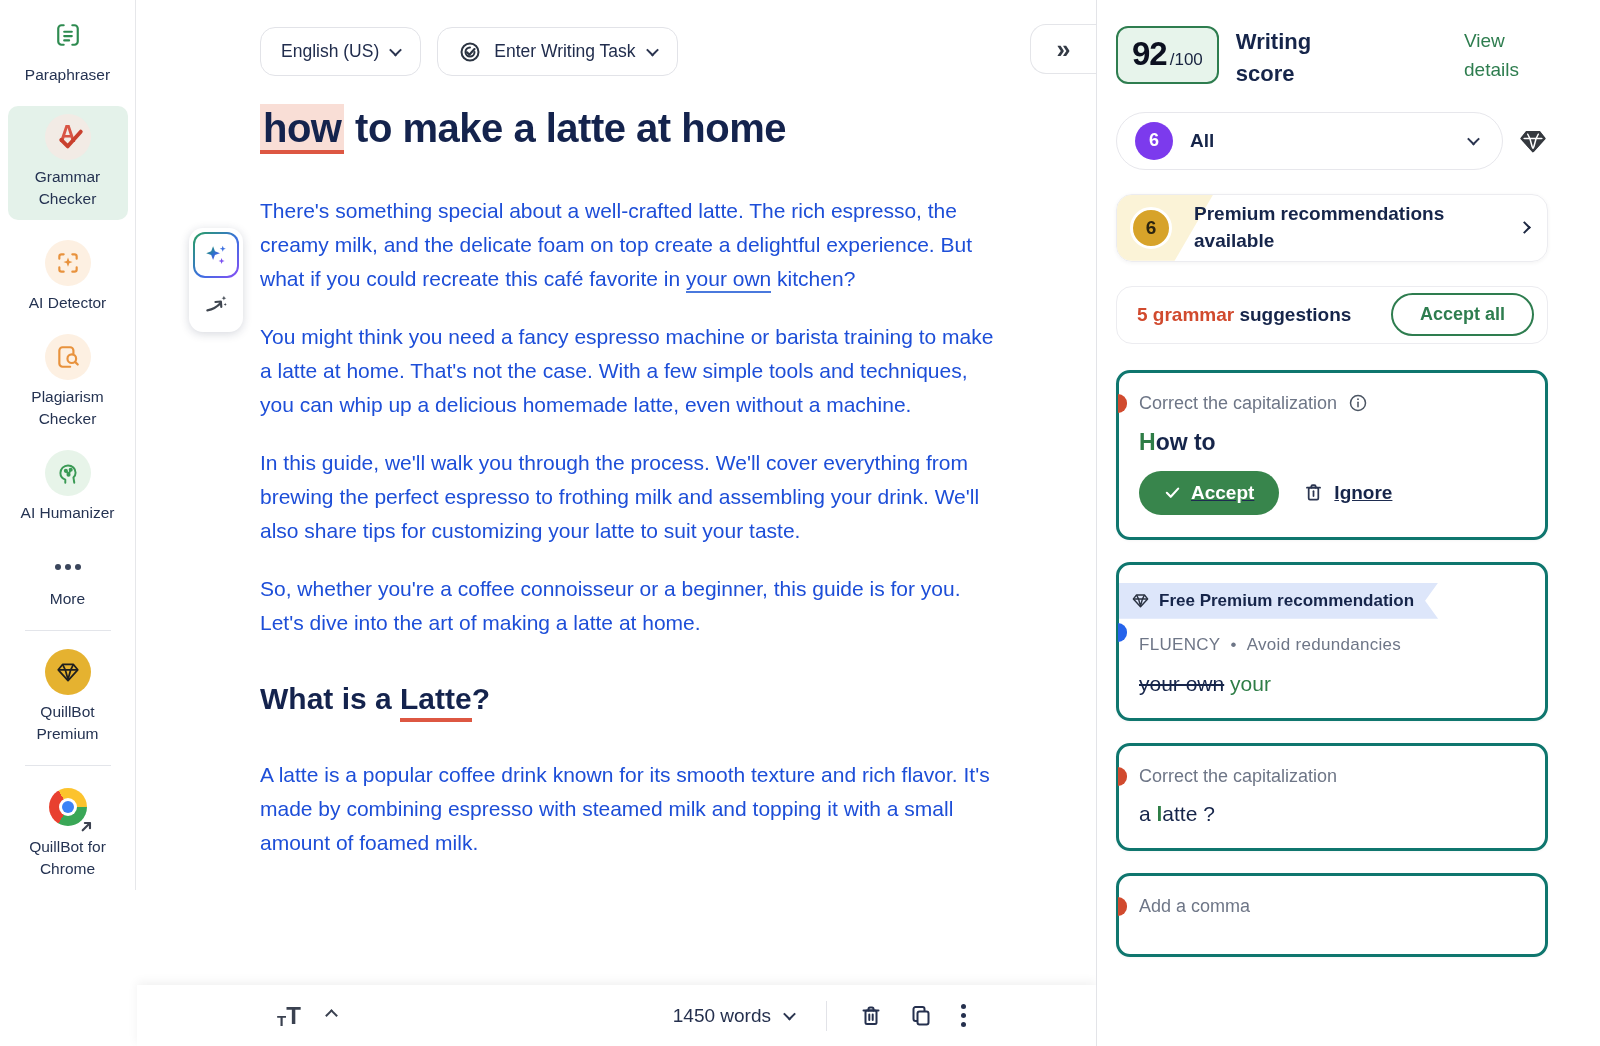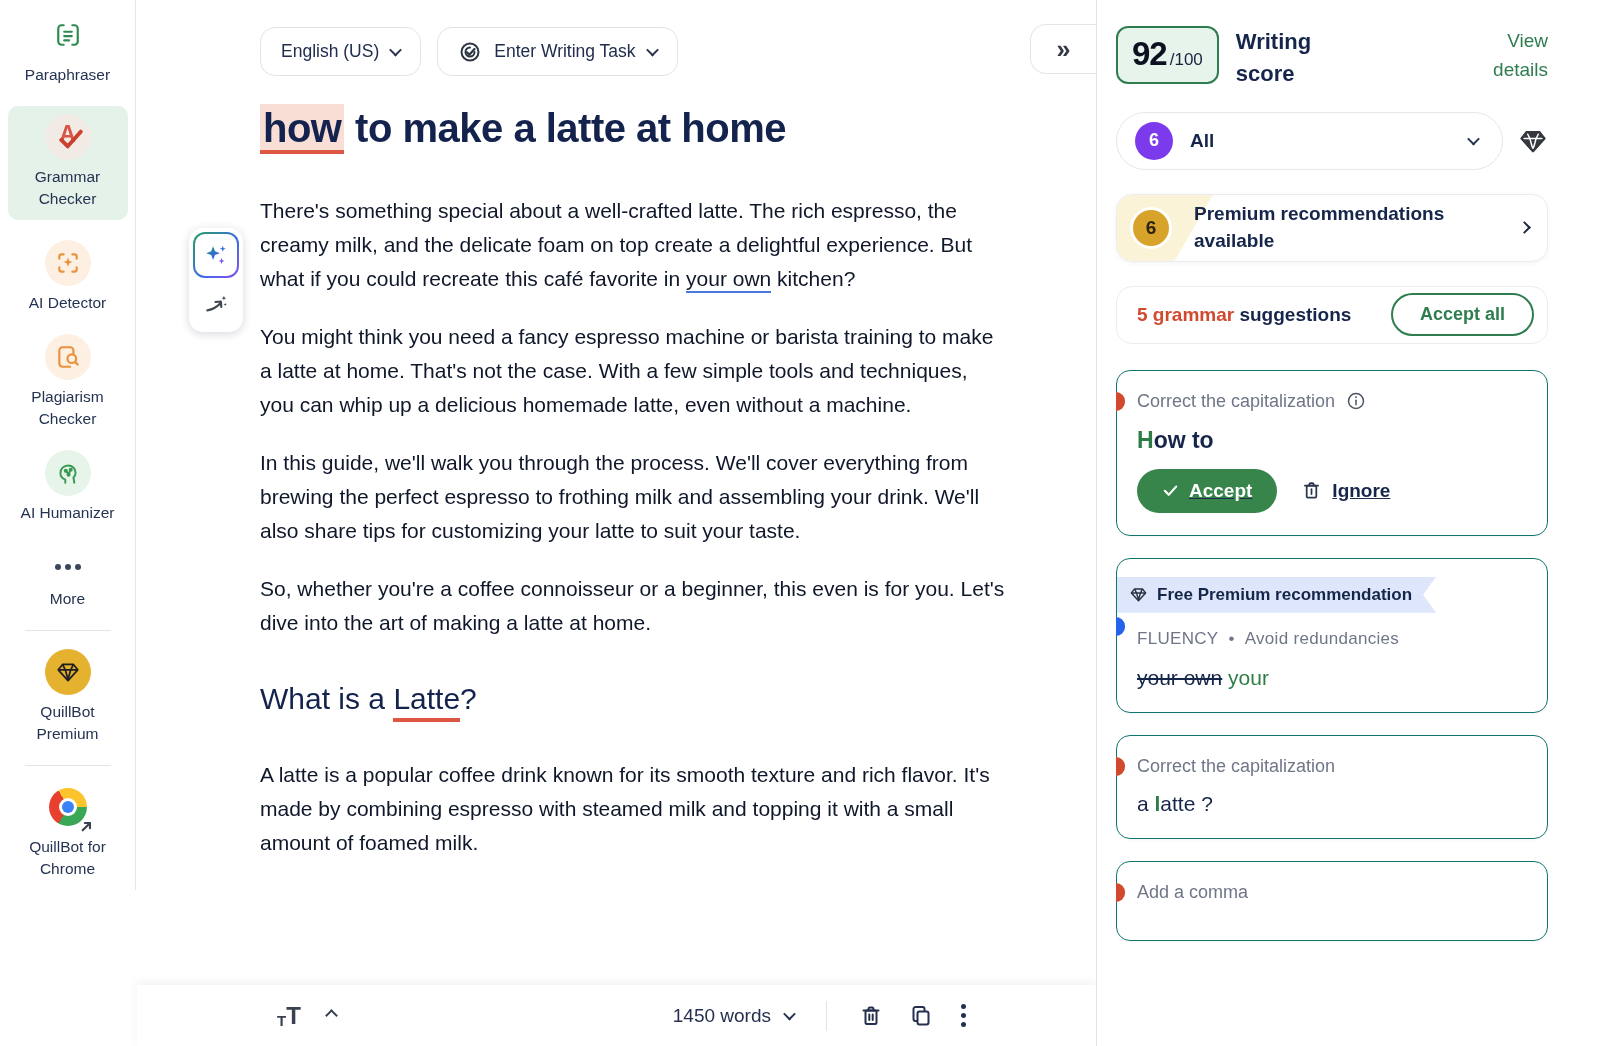--- a/index.html
+++ b/index.html
@@ -54,23 +54,23 @@
     border-bottom:2.3px solid #2b3550; }
   .chv-down { transform:rotate(45deg) translate(-1px,-1px); }
   .chv-up { transform:rotate(-135deg); }
   .chv-right { transform:rotate(-45deg); }
 
   
   .doc { margin:26px 85px 0 123px; }
   .doc-title { font-size:40px; font-weight:800; color:#14234d; line-height:52px;
     margin-bottom:40px; letter-spacing:-0.5px; }
   .hl-pink { background:#f9ded6; border-bottom:4px solid #dd5742; padding:2px 3px 0; cursor:pointer; }
-  .para { font-size:21px; line-height:34px; color:#0f172a; margin-bottom:24px; max-width:745px; }
+  .para { font-size:21px; line-height:34px; color:#1d4ed8; margin-bottom:24px; max-width:745px; }
   .u-blue { border-bottom:2.5px solid #4a79dd; padding-bottom:1px; cursor:pointer; }
-  .h2 { font-size:30px; font-weight:400; color:#14234d; margin:42px 0 42px; }
+  .h2 { font-size:30px; font-weight:700; color:#14234d; margin:42px 0 42px; }
   .u-red { border-bottom:4px solid #dd5742; padding-bottom:3px; cursor:pointer; }
 
   
   .ai-float { position:absolute; left:52px; top:228px; width:54px; background:#fff;
     border-radius:14px; box-shadow:0 2px 10px rgba(30,40,70,.18); display:flex;
     flex-direction:column; align-items:center; padding:4px 0; gap:4px; }
   .grad-btn { padding:2px; border-radius:12px;
     background:linear-gradient(135deg,#27a05c,#3b6fe0 55%,#8a4df5); cursor:pointer; }
   .grad-btn .inner { width:42px; height:42px; background:#fff; border-radius:10px;
     display:flex; align-items:center; justify-content:center; }
@@ -90,21 +90,21 @@
   .kebab { display:flex; flex-direction:column; gap:4px; cursor:pointer; padding:2px; }
   .kebab i { width:5px; height:5px; border-radius:50%; background:#25304e; }
 
   
   .score-row { display:flex; align-items:flex-start; gap:17px; margin-bottom:22px; }
   .score-box { background:#e7f4eb; border:2px solid #2e7d4f; border-radius:12px;
     padding:7px 14px 9px; display:flex; align-items:baseline; gap:3px; }
   .score-val { font-size:33px; font-weight:700; color:#0c1020; letter-spacing:-1px; }
   .score-max { font-size:17px; color:#18233f; }
   .score-label { font-size:22px; font-weight:600; color:#16254a; width:118px; line-height:1.45; }
-  .view-details { margin-left:auto; width:84px; text-align:right; font-size:19px;
+  .view-details { margin-left:auto; width:84px; font-size:19px;
     color:#2e7d4f; line-height:1.55; cursor:pointer; }
   .filter-row { display:flex; align-items:center; gap:15px; margin-bottom:24px; }
   .all-dd { flex:1; height:58px; border:1px solid #e7e7ec; border-radius:30px;
     display:flex; align-items:center; gap:17px; padding:0 24px 0 18px; cursor:pointer; }
   .badge { border-radius:50%; display:flex; align-items:center; justify-content:center;
     font-weight:700; }
   .badge-purple { width:38px; height:38px; background:#7c3aed; color:#fff; font-size:18px; }
   .all-label { font-size:19px; font-weight:700; color:#16254a; }
   .dd-chev { margin-left:auto; }
   .dia-ic { width:30px; height:30px; color:#35393f; cursor:pointer; flex:0 0 auto; }
@@ -121,21 +121,21 @@
   .banner-chev { margin:0 18px 0 8px; border-color:#1d2842; }
 
   .sugg-bar { border:1px solid #ececf0; border-radius:16px; height:58px; display:flex;
     align-items:center; justify-content:space-between; padding:0 13px 0 20px; margin-bottom:26px; }
   .sugg-text { font-size:19px; font-weight:600; color:#16254a; }
   .red-txt { color:#d14a2e; }
   .accept-all { border:2px solid #2e7d4f; color:#2e7d4f; background:#fff; border-radius:24px;
     padding:9px 27px; font-size:18px; font-weight:600; cursor:pointer;
     font-family:"Liberation Sans",sans-serif; }
 
-  .card { position:relative; border:1px solid #0f766e; border-radius:14px;
+  .card { position:relative; border:3px solid #0f766e; border-radius:14px;
     padding:20px 20px 22px; margin-bottom:22px; box-shadow:0 1px 3px rgba(0,0,0,.04); }
   .marker { position:absolute; left:-1px; top:21px; width:9px; height:19px;
     border-radius:0 10px 10px 0; }
   .m-red { background:#d14a2e; } .m-blue { background:#2563eb; }
   .card-header { display:flex; align-items:center; gap:11px; color:#6e7687;
     font-size:18px; margin-bottom:15px; }
   .info-ic { width:20px; height:20px; cursor:pointer; }
   .preview { font-size:23px; font-weight:600; color:#16254a; margin-bottom:15px; }
   .green { color:#2e7d46; }
   .diff { font-size:18px; color:#16254a; margin-bottom:22px; }
@@ -307,21 +307,21 @@
 
   <div class="doc">
     <h1 class="doc-title"><span class="hl-pink">how</span><span> to make a latte at home</span></h1>
 
     <p class="para"><span>There's something special about a well-crafted latte. The rich espresso, the creamy milk, and the delicate foam on top create a delightful experience. But what if you could recreate this café favorite in </span><span class="u-blue">your own</span><span> kitchen?</span></p>
 
     <p class="para">You might think you need a fancy espresso machine or barista training to make a latte at home. That's not the case. With a few simple tools and techniques, you can whip up a delicious homemade latte, even without a machine.</p>
 
     <p class="para">In this guide, we'll walk you through the process. We'll cover everything from brewing the perfect espresso to frothing milk and assembling your drink. We'll also share tips for customizing your latte to suit your taste.</p>
 
-    <p class="para">So, whether you're a coffee connoisseur or a beginner, this even is for you. Let's dive into the art of making a latte at home.</p>
+    <p class="para">So, whether you're a coffee connoisseur or a beginner, this guide is for you. Let's dive into the art of making a latte at home.</p>
 
     <h2 class="h2"><span>What is a </span><span class="u-red">Latte</span><span>?</span></h2>
 
     <p class="para">A latte is a popular coffee drink known for its smooth texture and rich flavor. It's made by combining espresso with steamed milk and topping it with a small amount of foamed milk.</p>
   </div>
 
   <div class="editor-footer">
     <div class="tt-icon">
       <span class="t1">T</span>
         <span class="t2">T</span>

